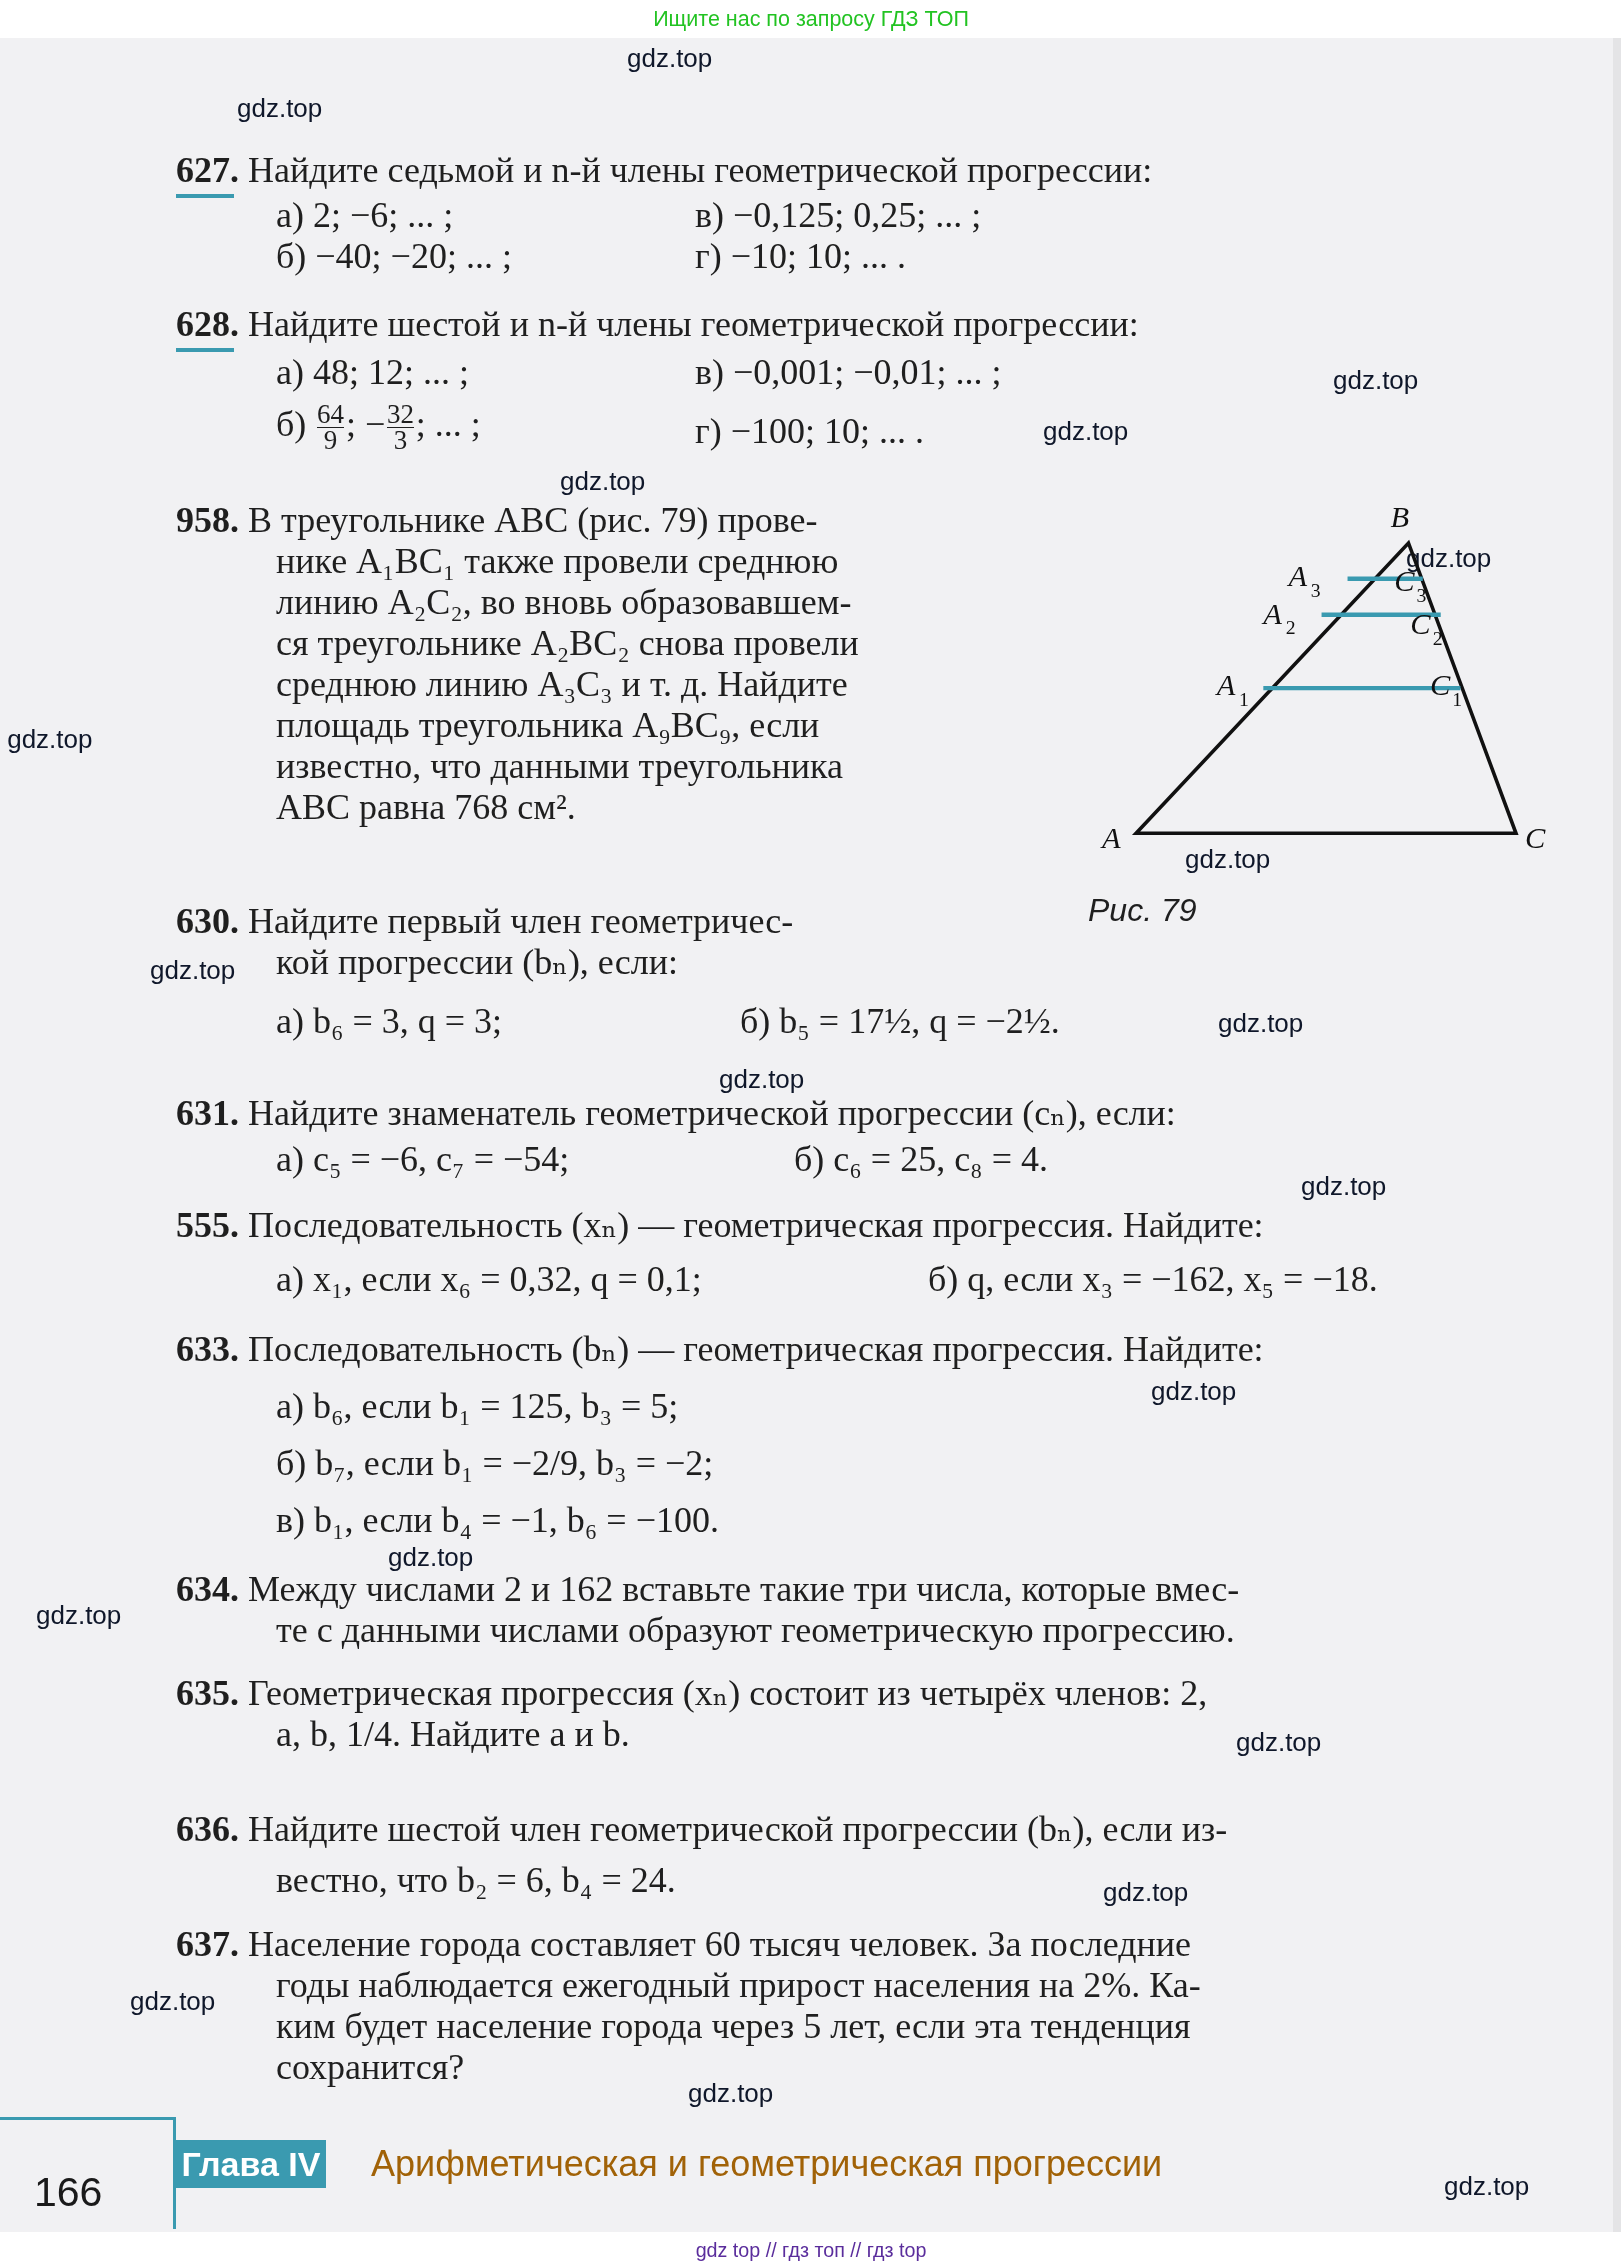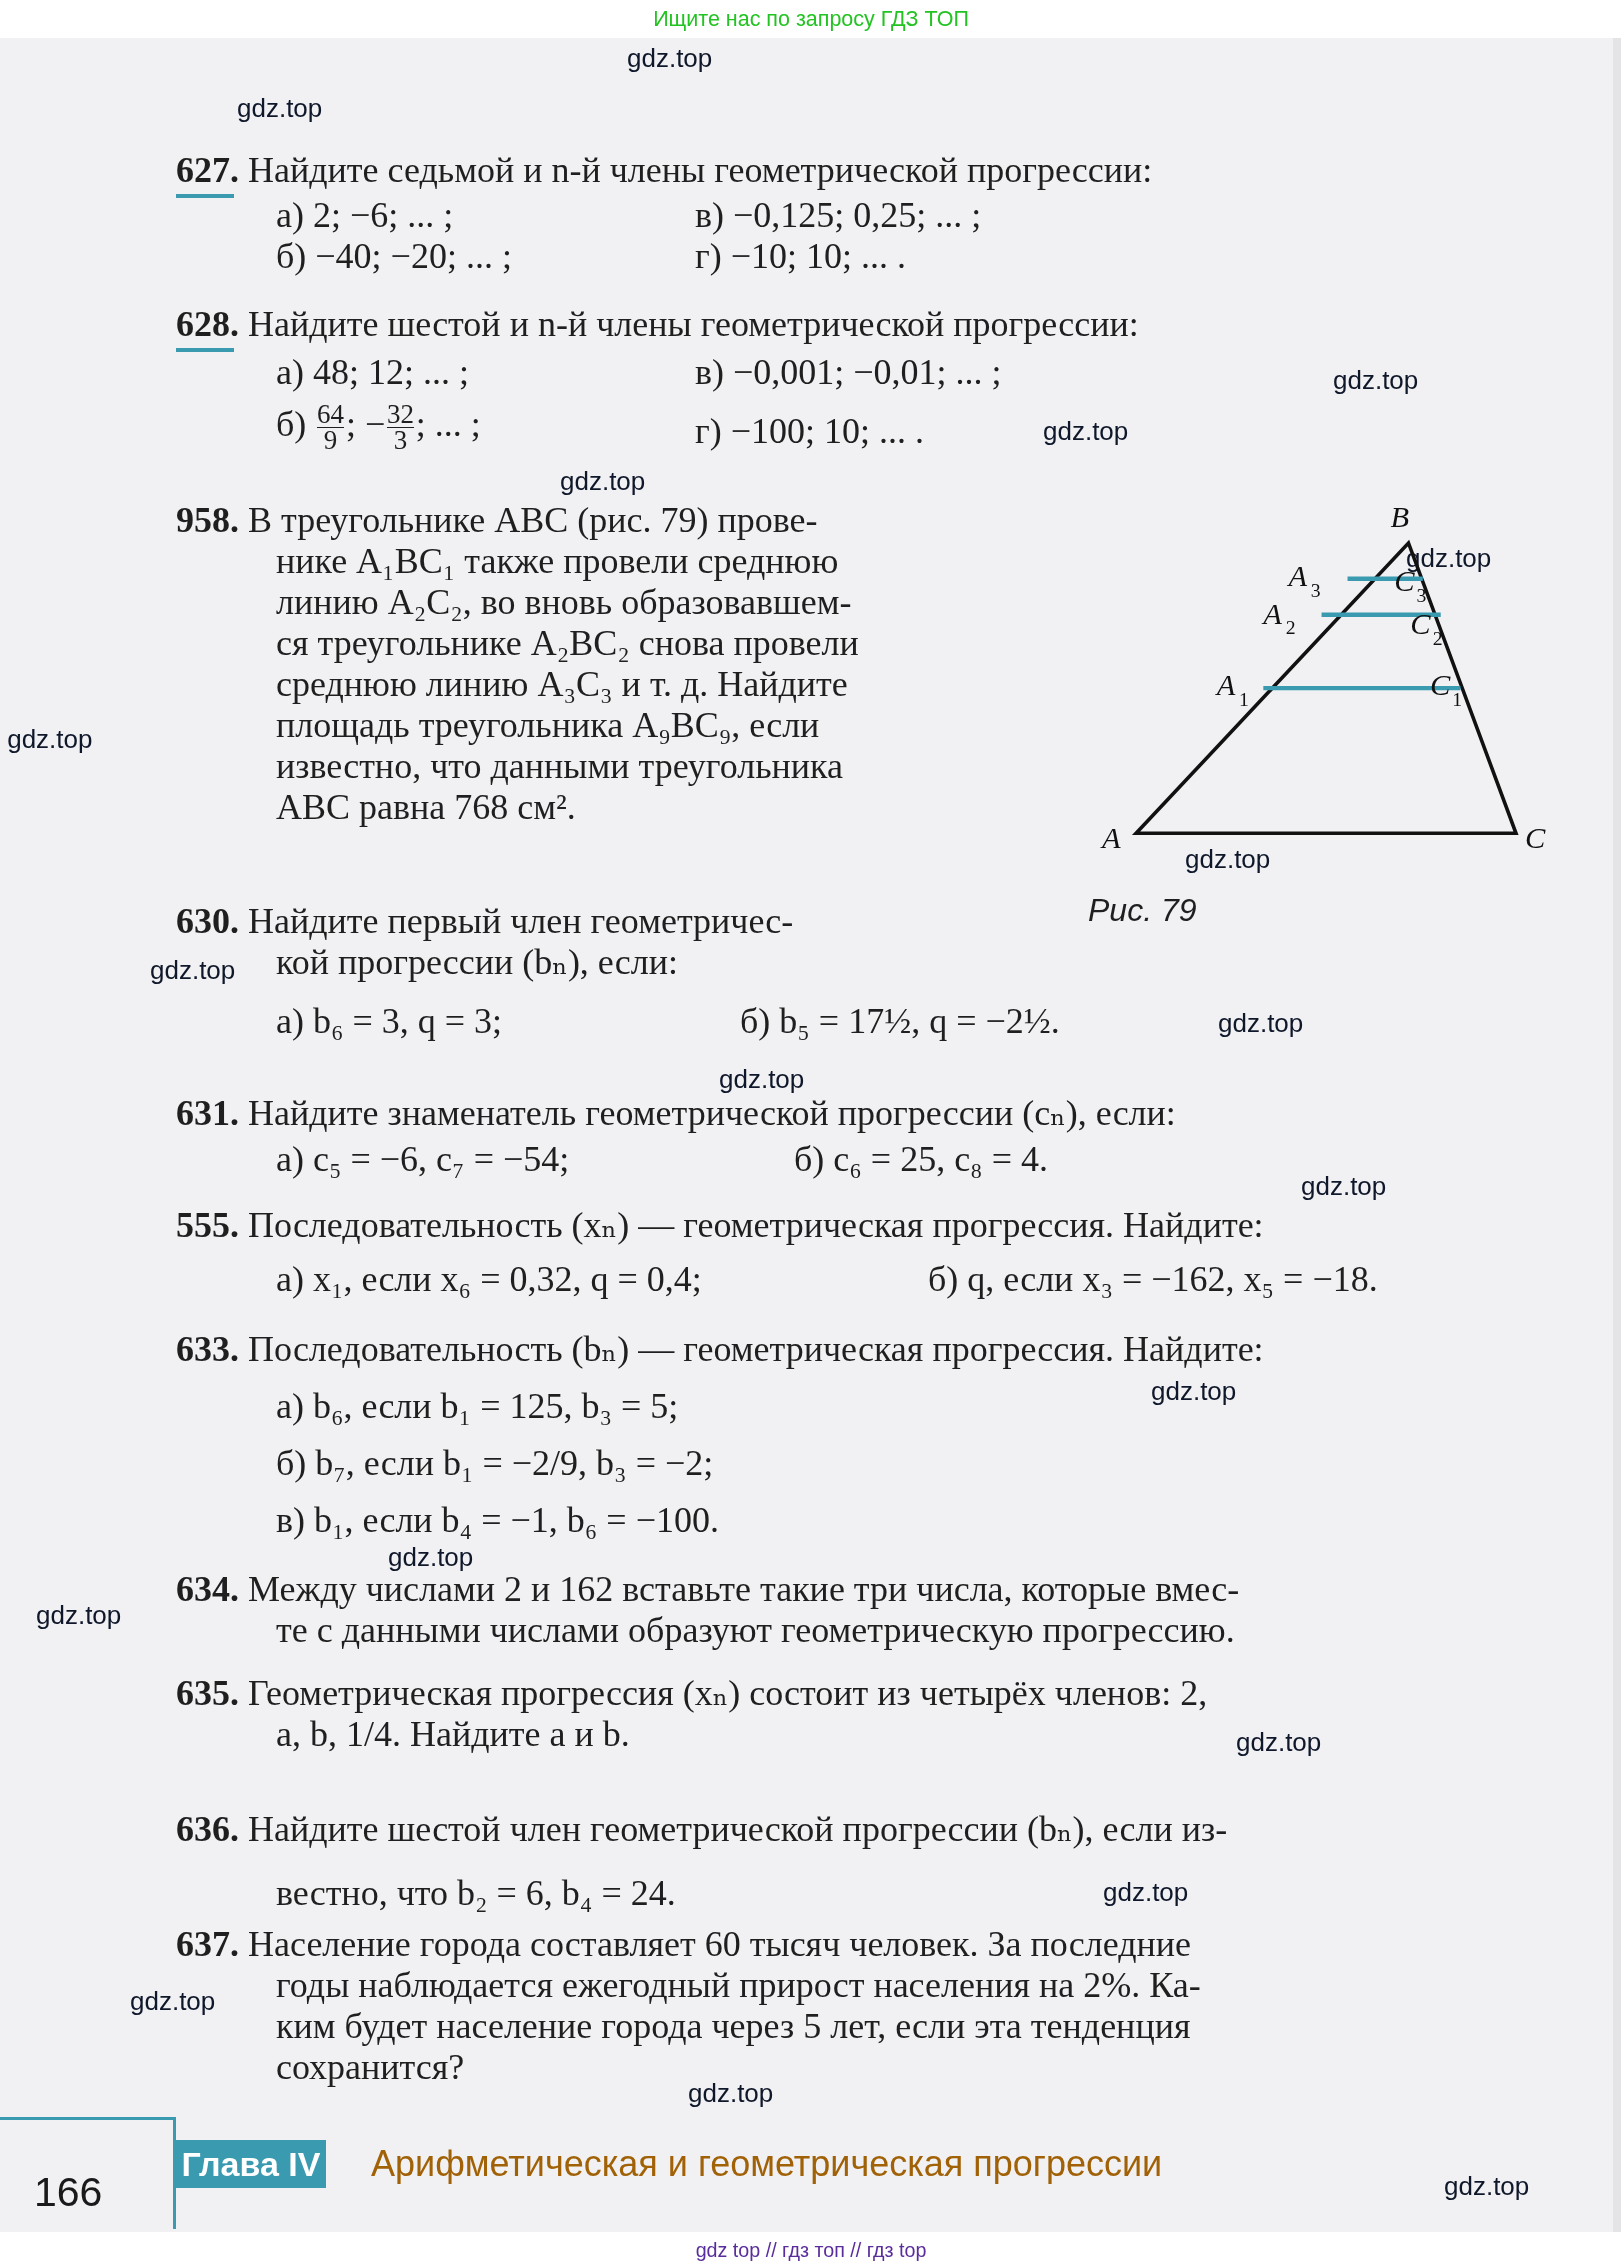--- a/index.html
+++ b/index.html
@@ -156,21 +156,21 @@
   <div class="line"><span class="num">631.</span> <span>Найдите знаменатель геометрической прогрессии (cₙ), если:</span></div>
   <div class="line" style="position:relative;height:45px;margin-top:5.4px">
     <span style="position:absolute;left:100px">а) c₅ = −6, c₇ = −54;</span>
     <span style="position:absolute;left:618px">б) c₆ = 25, c₈ = 4.</span>
   </div>
 </div>
 
 <div class="problem" style="top:1205px">
   <div class="line"><span class="num">555.</span> <span>Последовательность (xₙ) — геометрическая прогрессия. Найдите:</span></div>
   <div class="line" style="position:relative;height:45px;margin-top:12.5px">
-    <span style="position:absolute;left:100px">а) x₁, если x₆ = 0,32, q = 0,4;</span>
+    <span style="position:absolute;left:100px">а) x₁, если x₆ = 0,32, q = 0,1;</span>
     <span style="position:absolute;left:752px">б) q, если x₃ = −162, x₅ = −18.</span>
   </div>
 </div>
 
 <div class="problem" style="top:1329px">
   <div class="line"><span class="num">633.</span> <span>Последовательность (bₙ) — геометрическая прогрессия. Найдите:</span></div>
   <div class="line indent" style="margin-top:16px">а) b₆, если b₁ = 125, b₃ = 5;</div>
   <div class="line indent" style="margin-top:16px">б) b₇, если b₁ = −2/9, b₃ = −2;</div>
   <div class="line indent" style="margin-top:16px">в) b₁, если b₄ = −1, b₆ = −100.</div>
 </div>
@@ -180,21 +180,21 @@
   <div class="line indent">те с данными числами образуют геометрическую прогрессию.</div>
 </div>
 
 <div class="problem" style="top:1673px">
   <div class="line"><span class="num">635.</span> <span>Геометрическая прогрессия (xₙ) состоит из четырёх членов: 2,</span></div>
   <div class="line indent" style="">a, b, 1/4. Найдите a и b.</div>
 </div>
 
 <div class="problem" style="top:1809px">
   <div class="line"><span class="num">636.</span> <span>Найдите шестой член геометрической прогрессии (bₙ), если из-</span></div>
-  <div class="line indent" style="margin-top:23px">вестно, что b₂ = 6, b₄ = 24.</div>
+  <div class="line indent" style="margin-top:10px">вестно, что b₂ = 6, b₄ = 24.</div>
 </div>
 
 <div class="problem" style="top:1924px">
   <div class="line"><span class="num">637.</span> <span>Население города составляет 60 тысяч человек. За последние</span></div>
   <div class="line indent">годы наблюдается ежегодный прирост населения на 2%. Ка-</div>
   <div class="line indent">ким будет население города через 5 лет, если эта тенденция</div>
   <div class="line indent">сохранится?</div>
 </div>
 
 <div class="footer-rule-h"></div>

